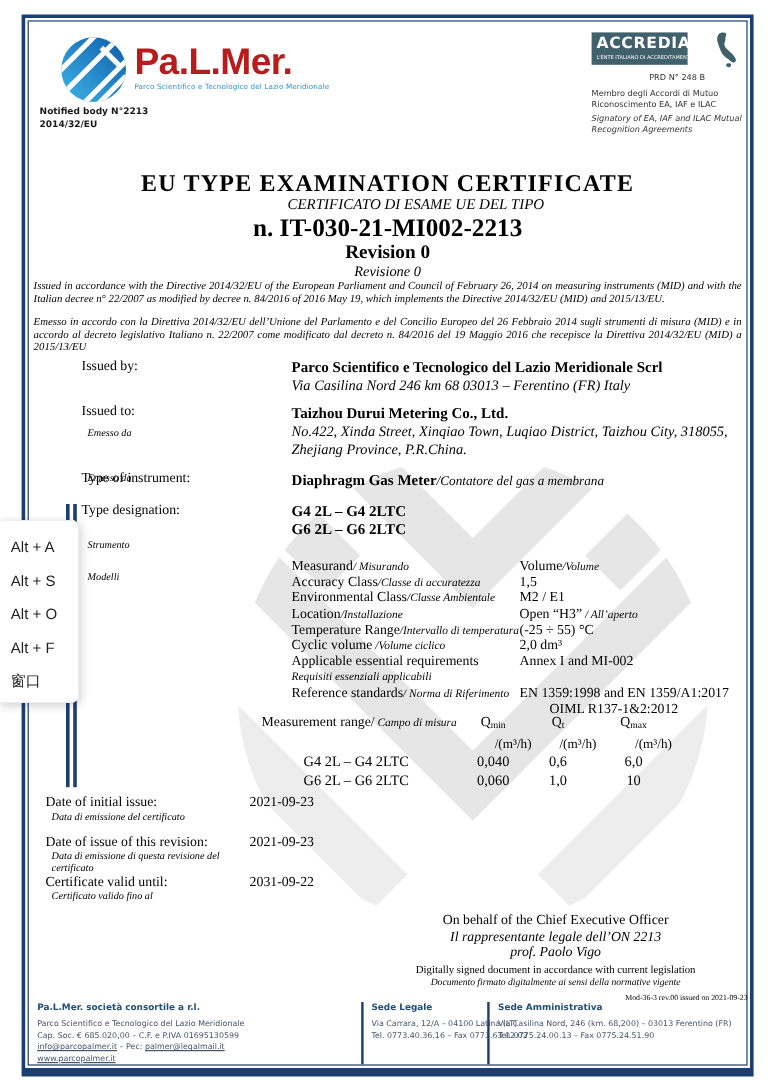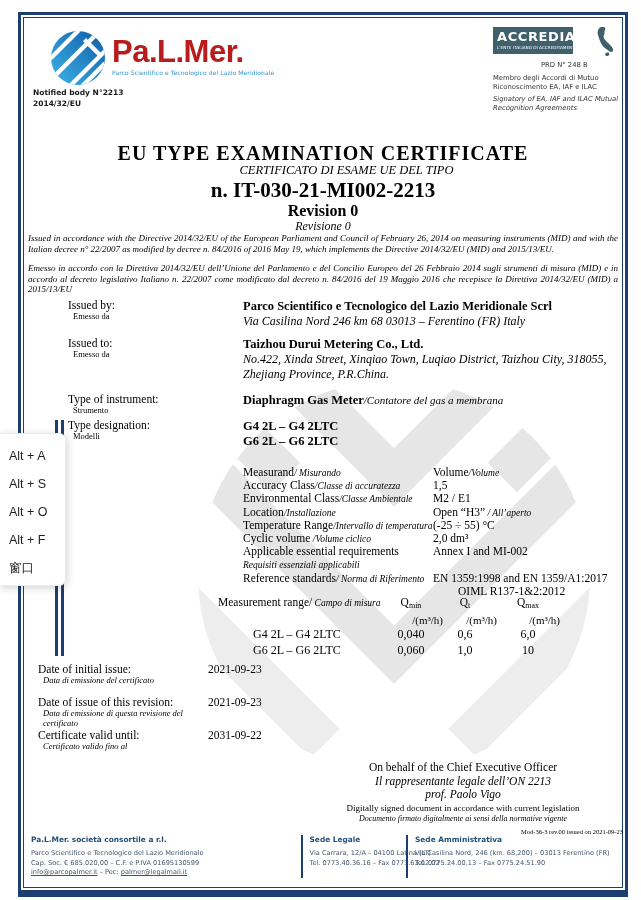--- a/index.html
+++ b/index.html
@@ -33,21 +33,21 @@
   .t-num{font-weight:700;font-size:21px;line-height:23px;margin-top:2px;}
   .t-rev{font-weight:700;font-size:16px;line-height:18px;}
   .t-revit{font-style:italic;font-size:12px;line-height:12px;}
   
   .intro{left:7px;right:7px;top:218px;font-style:italic;font-size:9px;line-height:10.5px;text-align:justify;}
   .intro .p2{margin-top:9px;}
   
   .prow{left:0;right:0;}
   .p-label{position:absolute;left:47px;width:170px;}
   .lbl{font-size:11.5px;line-height:13px;}
-  .lbl-it{font-size:8.5px;line-height:9.5px;margin-left:5px;}
+  .lbl-it{font-style:italic;font-size:8.5px;line-height:9.5px;margin-left:5px;margin-top:44px;}
   .p-value{position:absolute;left:222px;right:4px;}
   .v-name{font-weight:700;font-size:12.5px;line-height:15px;}
   .v-addr{font-style:italic;font-size:12px;line-height:15px;}
   .v-inline-it{font-style:italic;font-weight:400;font-size:11px;}
   .v-bold-line{font-weight:700;font-size:12.5px;line-height:15px;}
   
   .specs{left:222px;right:0;top:451px;font-size:11.5px;}
   .spec-row{position:relative;height:13.2px;white-space:nowrap;}
   .s-it{font-style:italic;font-size:9.5px;}
   .spec-val{position:absolute;left:190px;top:0;}
@@ -306,20 +306,21 @@
     </div>
 
     <div class="abs footer">
       <div class="f-col1">
         <div class="f-title">Pa.L.Mer. società consortile a r.l.</div>
         <div class="f-line">Parco Scientifico e Tecnologico del Lazio Meridionale</div>
         <div class="f-line">Cap. Soc. € 685.020,00 – C.F. e P.IVA 01695130599</div>
         <div class="f-line">
           <span class="f-link">info@parcopalmer.it</span><span> – Pec: </span><span class="f-link">palmer@legalmail.it</span>
         </div>
+        <div class="f-line"><span class="f-link">www.parcopalmer.it</span></div>
       </div>
       <div class="f-col2">
         <div class="f-title">Sede Legale</div>
         <div class="f-line">Via Carrara, 12/A – 04100 Latina (LT)</div>
         <div class="f-line">Tel. 0773.40.36.16 – Fax 0773.63.02.02</div>
       </div>
       <div class="f-col3">
         <div class="f-title">Sede Amministrativa</div>
         <div class="f-line">Via Casilina Nord, 246 (km. 68,200) – 03013 Ferentino (FR)</div>
         <div class="f-line">Tel. 0775.24.00.13 – Fax 0775.24.51.90</div>

